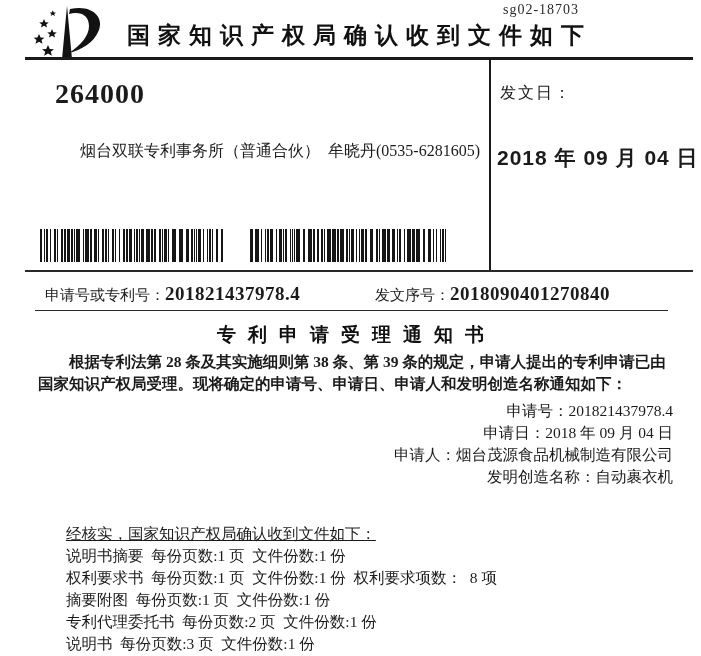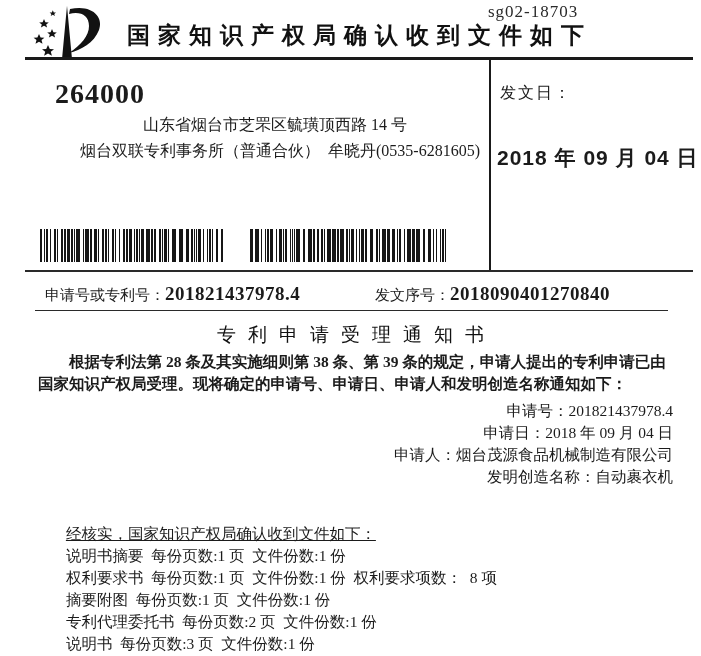--- a/index.html
+++ b/index.html
@@ -6,22 +6,22 @@
   .page{
     position:relative;
     width:701px;height:656px;
     margin:0 auto;
     background:#ffffff;
     color:#1b1b1b;
     font-family:"Liberation Serif","DejaVu Serif",serif;
     overflow:hidden;
   }
   .doc-code{
-    position:absolute;left:488px;top:2px;
-    font-size:17px;letter-spacing:1px;color:#2a2a2a;
+    position:absolute;left:503px;top:2px;
+    font-size:14px;letter-spacing:1px;color:#2a2a2a;
   }
   .logo{position:absolute;left:22px;top:3px;width:82px;height:58px;}
   .header-title{
     position:absolute;left:127px;top:20px;
     font-size:23px;font-weight:bold;letter-spacing:8px;
     white-space:nowrap;color:#111;
   }
   .rule-heavy{
     position:absolute;left:25px;top:57px;width:668px;height:0;
     border-top:3px solid #1a1a1a;
@@ -56,21 +56,21 @@
   .ref-row{position:absolute;left:0;top:283px;width:701px;font-size:15px;white-space:nowrap;}
   .ref-app{position:absolute;left:45px;top:0;}
   .ref-serial{position:absolute;left:375px;top:0;}
   .ref-row b{font-size:19px;letter-spacing:0.5px;}
   .rule-thin-2{
     position:absolute;left:35px;top:310px;width:633px;height:0;
     border-top:1.5px solid #2a2a2a;
   }
   .notice-title{
     position:absolute;left:0;top:322px;width:701px;
-    text-align:center;font-size:19px;font-weight:normal;
+    text-align:center;font-size:19px;font-weight:bold;
     letter-spacing:12px;text-indent:12px;color:#111;
   }
   .body-block{
     position:absolute;left:38px;top:351px;width:635px;
     font-size:15.5px;line-height:22px;
   }
   .intro{margin:0;text-indent:2em;font-weight:bold;}
   .detail-line{padding-left:1.8em;white-space:pre-wrap;}
   .details{margin-top:5px;text-align:right;}
   .confirm-heading{margin-top:35px;padding-left:1.8em;white-space:pre-wrap;text-decoration:underline;}
@@ -97,21 +97,20 @@
       <polygon points="26,42 27.8,46 32,46.3 28.8,48.8 29.9,52.8 26,50.5 22.1,52.8 23.2,48.8 20,46.3 24.2,46" fill="#121212"></polygon>
     </svg>
   </div>
 
   <div class="header-title">国家知识产权局确认收到文件如下</div>
 
   <div class="rule-heavy"></div>
   <div class="vline"></div>
 
   <div class="postal-code">264000</div>
-  <div class="addr1">山东省烟台市芝罘区毓璜顶西路 14 号</div>
   <div class="addr2">烟台双联专利事务所（普通合伙）  牟晓丹(0535-6281605)</div>
 
   <div class="dispatch-label">发文日：</div>
   <div class="dispatch-date">2018 年 09 月 04 日</div>
 
   <div class="barcode barcode-1"><svg width="187" height="33" xmlns="http://www.w3.org/2000/svg">
         <rect x="0" y="0" width="2" height="33" fill="#161616"></rect>
         <rect x="4" y="0" width="1" height="33" fill="#161616"></rect>
         <rect x="6" y="0" width="2" height="33" fill="#161616"></rect>
         <rect x="10" y="0" width="1" height="33" fill="#161616"></rect>

